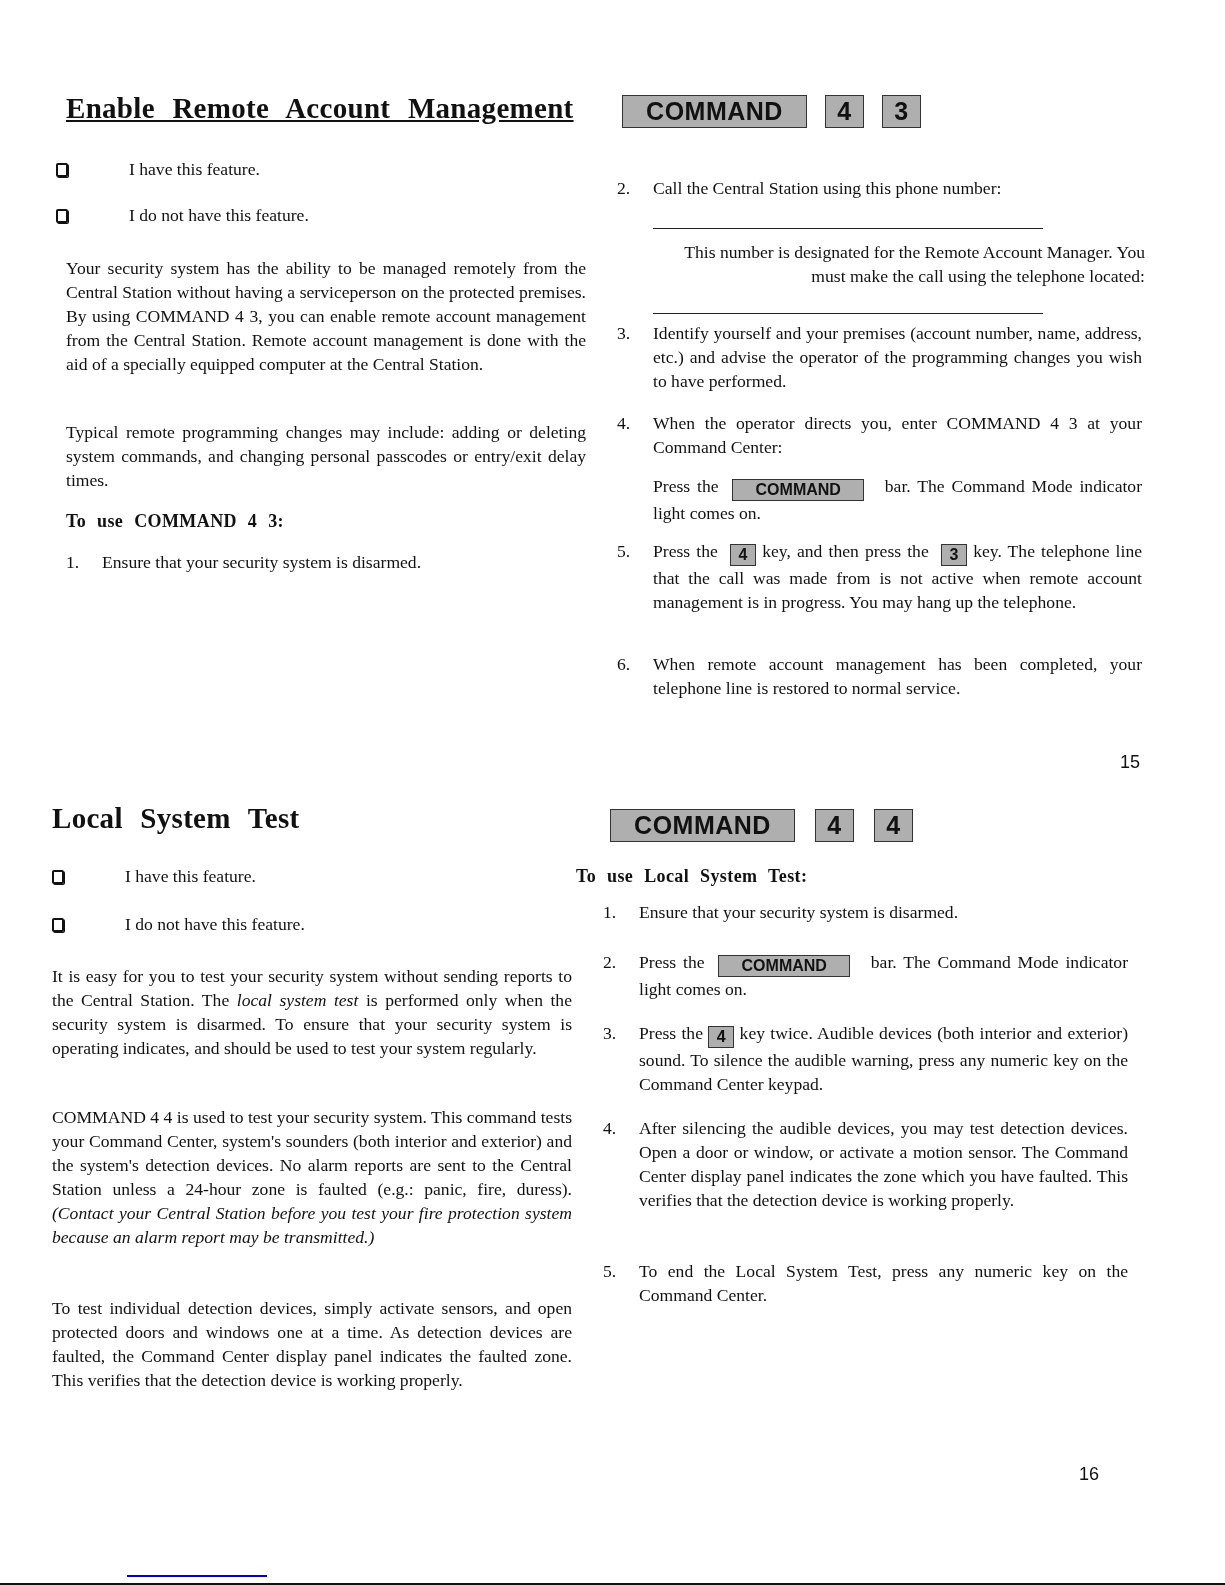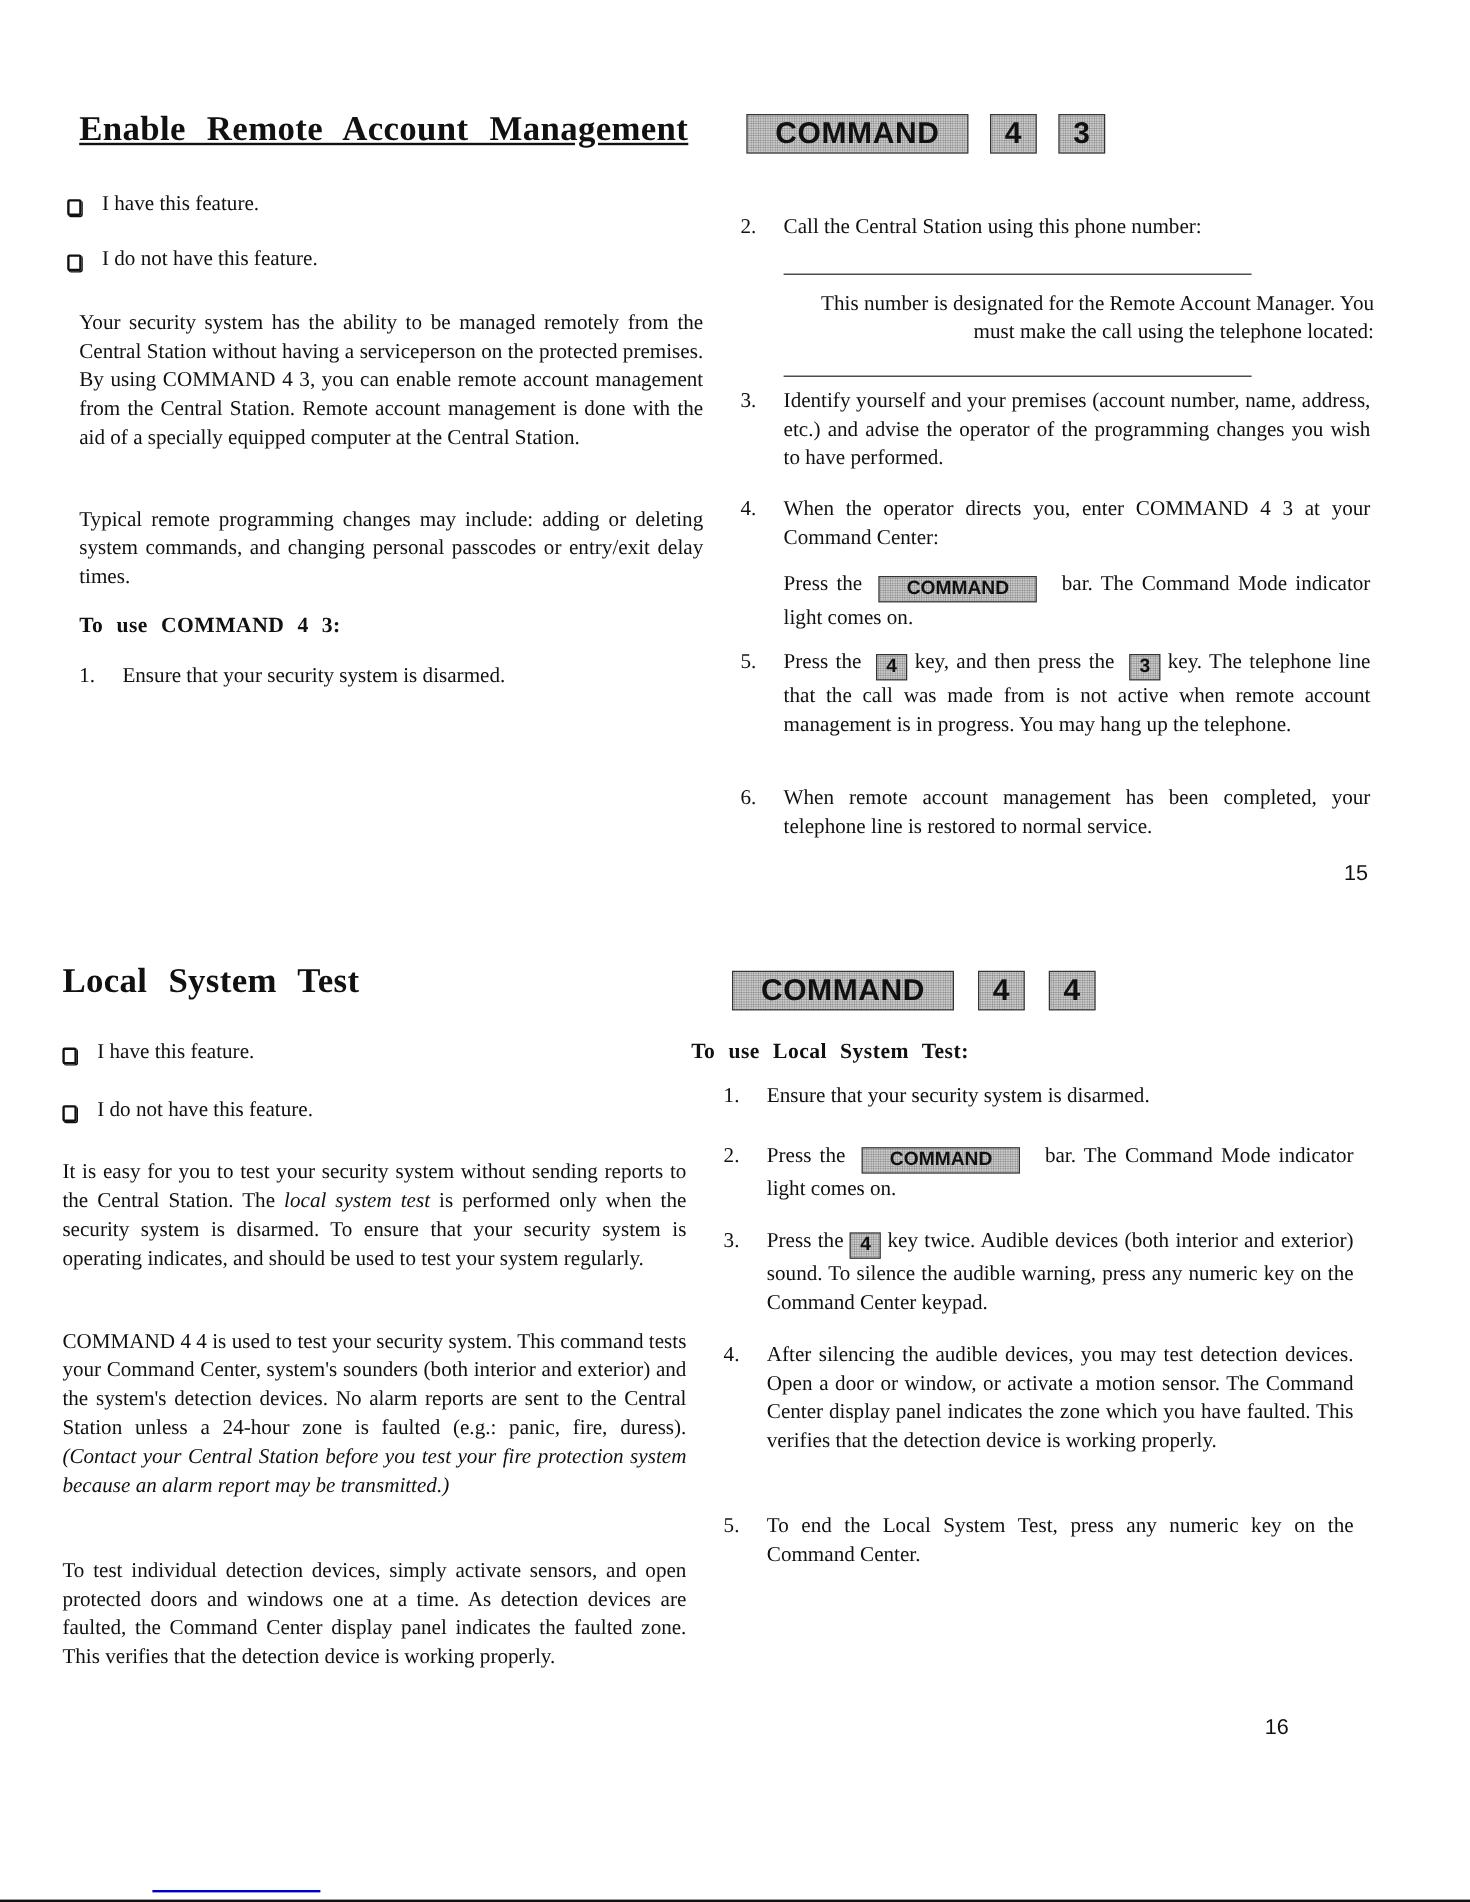--- a/index.html
+++ b/index.html
@@ -1,41 +1,41 @@
 <!DOCTYPE html>
 <html><head>
 <meta charset="utf-8">
 <style>
   html, body { margin: 0; padding: 0; background: #ffffff; }
   body { width: 1225px; height: 1585px; position: relative; overflow: hidden;
          font-family: "Liberation Serif", serif; color: #111; }
   .abs { position: absolute; }
   .h1 { font-family: "Liberation Serif", serif; font-weight: bold; font-size: 29px; word-spacing: 10px; letter-spacing: 0.3px; white-space: nowrap; }
   .para { font-size: 17.6px; line-height: 24px; text-align: justify; }
-  .check-row { display: flex; align-items: flex-end; font-size: 17.6px; white-space: nowrap; }
+  .check-row { display: flex; align-items: center; font-size: 17.6px; white-space: nowrap; gap: 44px; }
   .checkbox { width: 12px; height: 14px; border: 2px solid #111; border-radius: 2px; margin-right: 17px; box-sizing: border-box; box-shadow: 1px 1px 0 #111; }
   .subhead { font-weight: bold; font-size: 18px; word-spacing: 6px; letter-spacing: 0.4px; white-space: nowrap; }
   .step { display: flex; font-size: 17.6px; line-height: 24px; }
   .step .num { width: 36px; flex: none; }
   .step .txt { flex: 1; text-align: justify; }
   .key {
     display: inline-block; font-family: "Liberation Sans", sans-serif; font-weight: bold;
     border: 1px solid #333; color: #111; text-align: center; box-sizing: border-box;
     background-color: #cfcfcf;
     background-image: radial-gradient(#8a8a8a 0.6px, transparent 0.8px);
     background-size: 2px 2px;
   }
   .key-big { height: 33px; line-height: 31px; font-size: 25px; letter-spacing: 0.5px; }
   .key-cmd-big { width: 185px; }
   .key-num-big { width: 39px; }
   .key-inline { height: 22px; line-height: 20px; font-size: 16px; vertical-align: -3px; }
   .key-cmd-inline { width: 132px; }
   .key-num-inline { width: 26px; }
   .rule { height: 1px; background: #222; }
-  .pagenum { font-family: "Liberation Sans", sans-serif; font-size: 18px; }
+  .pagenum { font-family: "Liberation Sans", sans-serif; font-size: 18px; margin-top: 35px; }
   .italic { font-style: italic; }
   .blue-line { height: 2px; background: #0000cc; }
   .bottom-strip { height: 2px; background: #111; }
 </style>
 </head>
 <body>
 
 <div>
   <div class="abs h1" style="left:66px; top:92px;text-decoration:underline;">Enable Remote Account Management</div>
 
@@ -162,17 +162,17 @@
   <div class="abs step" style="left:603px; top:1116px; width:525px;">
     <span class="num">4.</span>
     <span class="txt">After silencing the audible devices, you may test detection devices. Open a door or window, or activate a motion sensor. The Command Center display panel indicates the zone which you have faulted.  This verifies that the detection device is working properly.</span>
   </div>
 
   <div class="abs step" style="left:603px; top:1259px; width:525px;">
     <span class="num">5.</span>
     <span class="txt">To end the Local System Test, press any numeric key on the Command Center.</span>
   </div>
 
-  <div class="abs pagenum" style="left:1054px; top:1429px;">16</div>
+  <div class="abs pagenum" style="left:1079px; top:1429px;">16</div>
 </div>
 
 <div class="abs blue-line" style="left:127px; top:1575px; width:140px;"></div>
 <div class="abs bottom-strip" style="left:0; top:1583px; width:1225px;"></div>
 
 </body></html>

